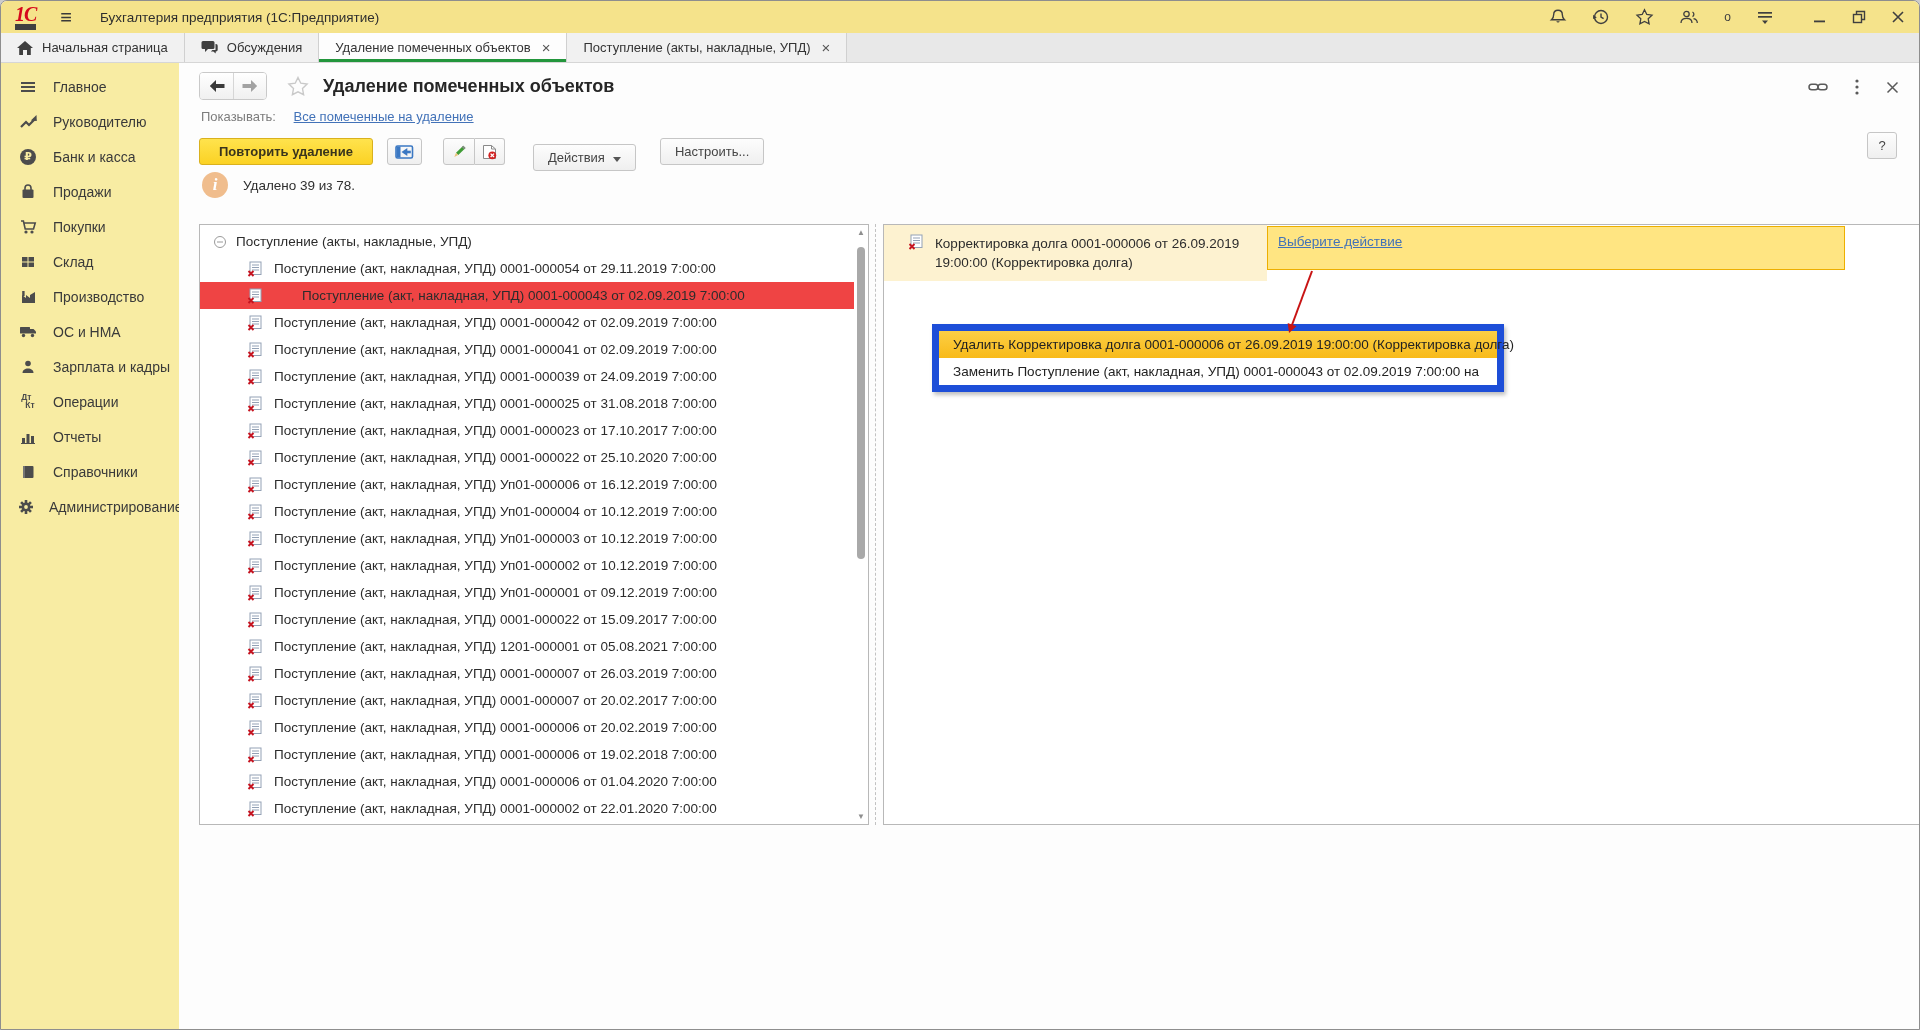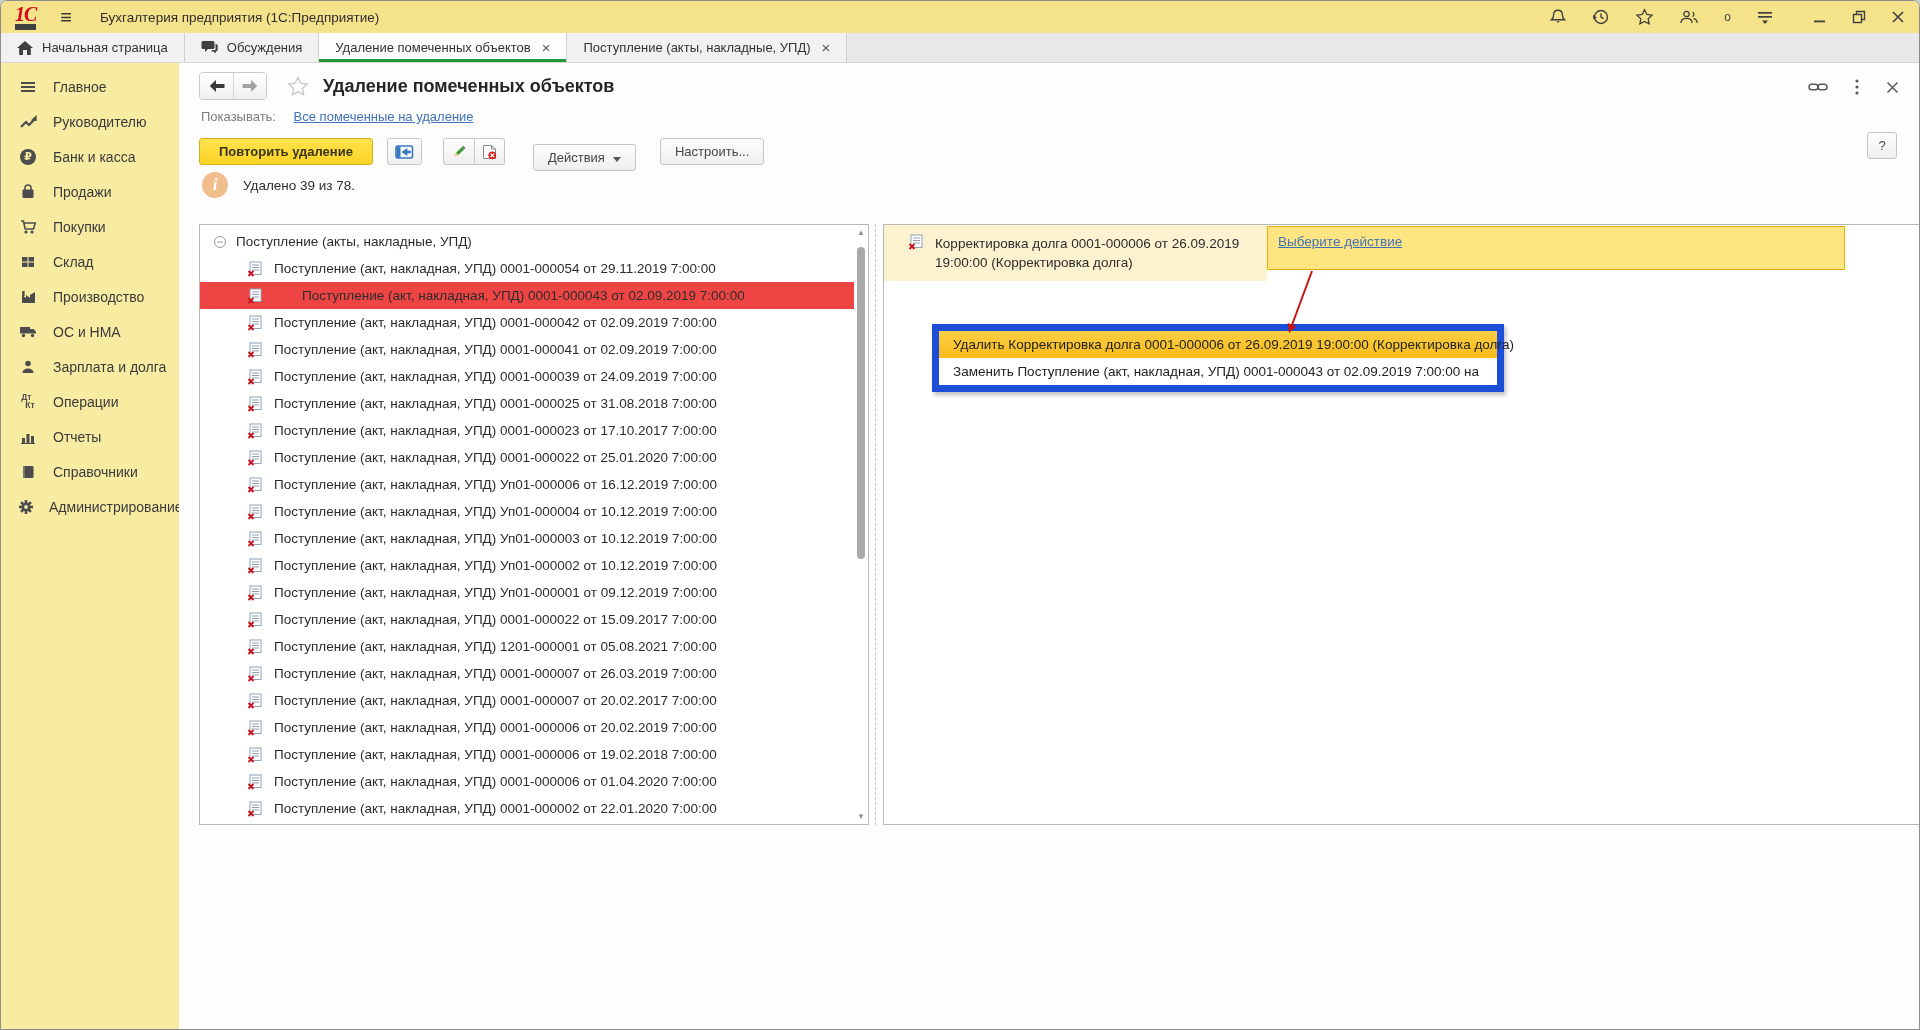--- a/index.html
+++ b/index.html
@@ -298,21 +298,21 @@
           <span>ОС и НМА</span>
         </div>
 
         <div class="sb-item">
           <span class="s-icon">
             <svg width="16" height="16" viewBox="0 0 16 16">
               <circle cx="8" cy="4.5" r="2.8" fill="#4c4c4c"></circle>
               <path fill="#4c4c4c" d="M2.5 14c0-3 2.5-4.6 5.5-4.6s5.5 1.6 5.5 4.6z"></path>
             </svg>
           </span>
-          <span>Зарплата и долга</span>
+          <span>Зарплата и кадры</span>
         </div>
 
         <div class="sb-item">
           <span class="s-icon">
             <span style="font-size:8.5px;line-height:7.5px;font-weight:bold;color:#4c4c4c;display:inline-block">Дт<br><span style="padding-left:4px">Кт</span></span>
           </span>
           <span>Операции</span>
         </div>
 
         <div class="sb-item">
@@ -540,21 +540,21 @@
               </div>
 
               <div class="list-row item">
                 <span class="doc-icon">
                   <svg width="16" height="16" viewBox="0 0 16 16">
                     <rect x="3" y="1" width="11" height="12.5" fill="#fff" stroke="#93a1b5"></rect>
                     <path stroke="#93a1b5" d="M5 4h7M5 6.5h7M5 9h7"></path>
                     <path stroke="#c61420" stroke-width="1.9" d="M1.5 10l5 5M6.5 10l-5 5"></path>
                   </svg>
                 </span>
-                <span>Поступление (акт, накладная, УПД) 0001-000022 от 25.01.2020 7:00:00</span>
+                <span>Поступление (акт, накладная, УПД) 0001-000022 от 25.10.2020 7:00:00</span>
               </div>
 
               <div class="list-row item">
                 <span class="doc-icon">
                   <svg width="16" height="16" viewBox="0 0 16 16">
                     <rect x="3" y="1" width="11" height="12.5" fill="#fff" stroke="#93a1b5"></rect>
                     <path stroke="#93a1b5" d="M5 4h7M5 6.5h7M5 9h7"></path>
                     <path stroke="#c61420" stroke-width="1.9" d="M1.5 10l5 5M6.5 10l-5 5"></path>
                   </svg>
                 </span>

